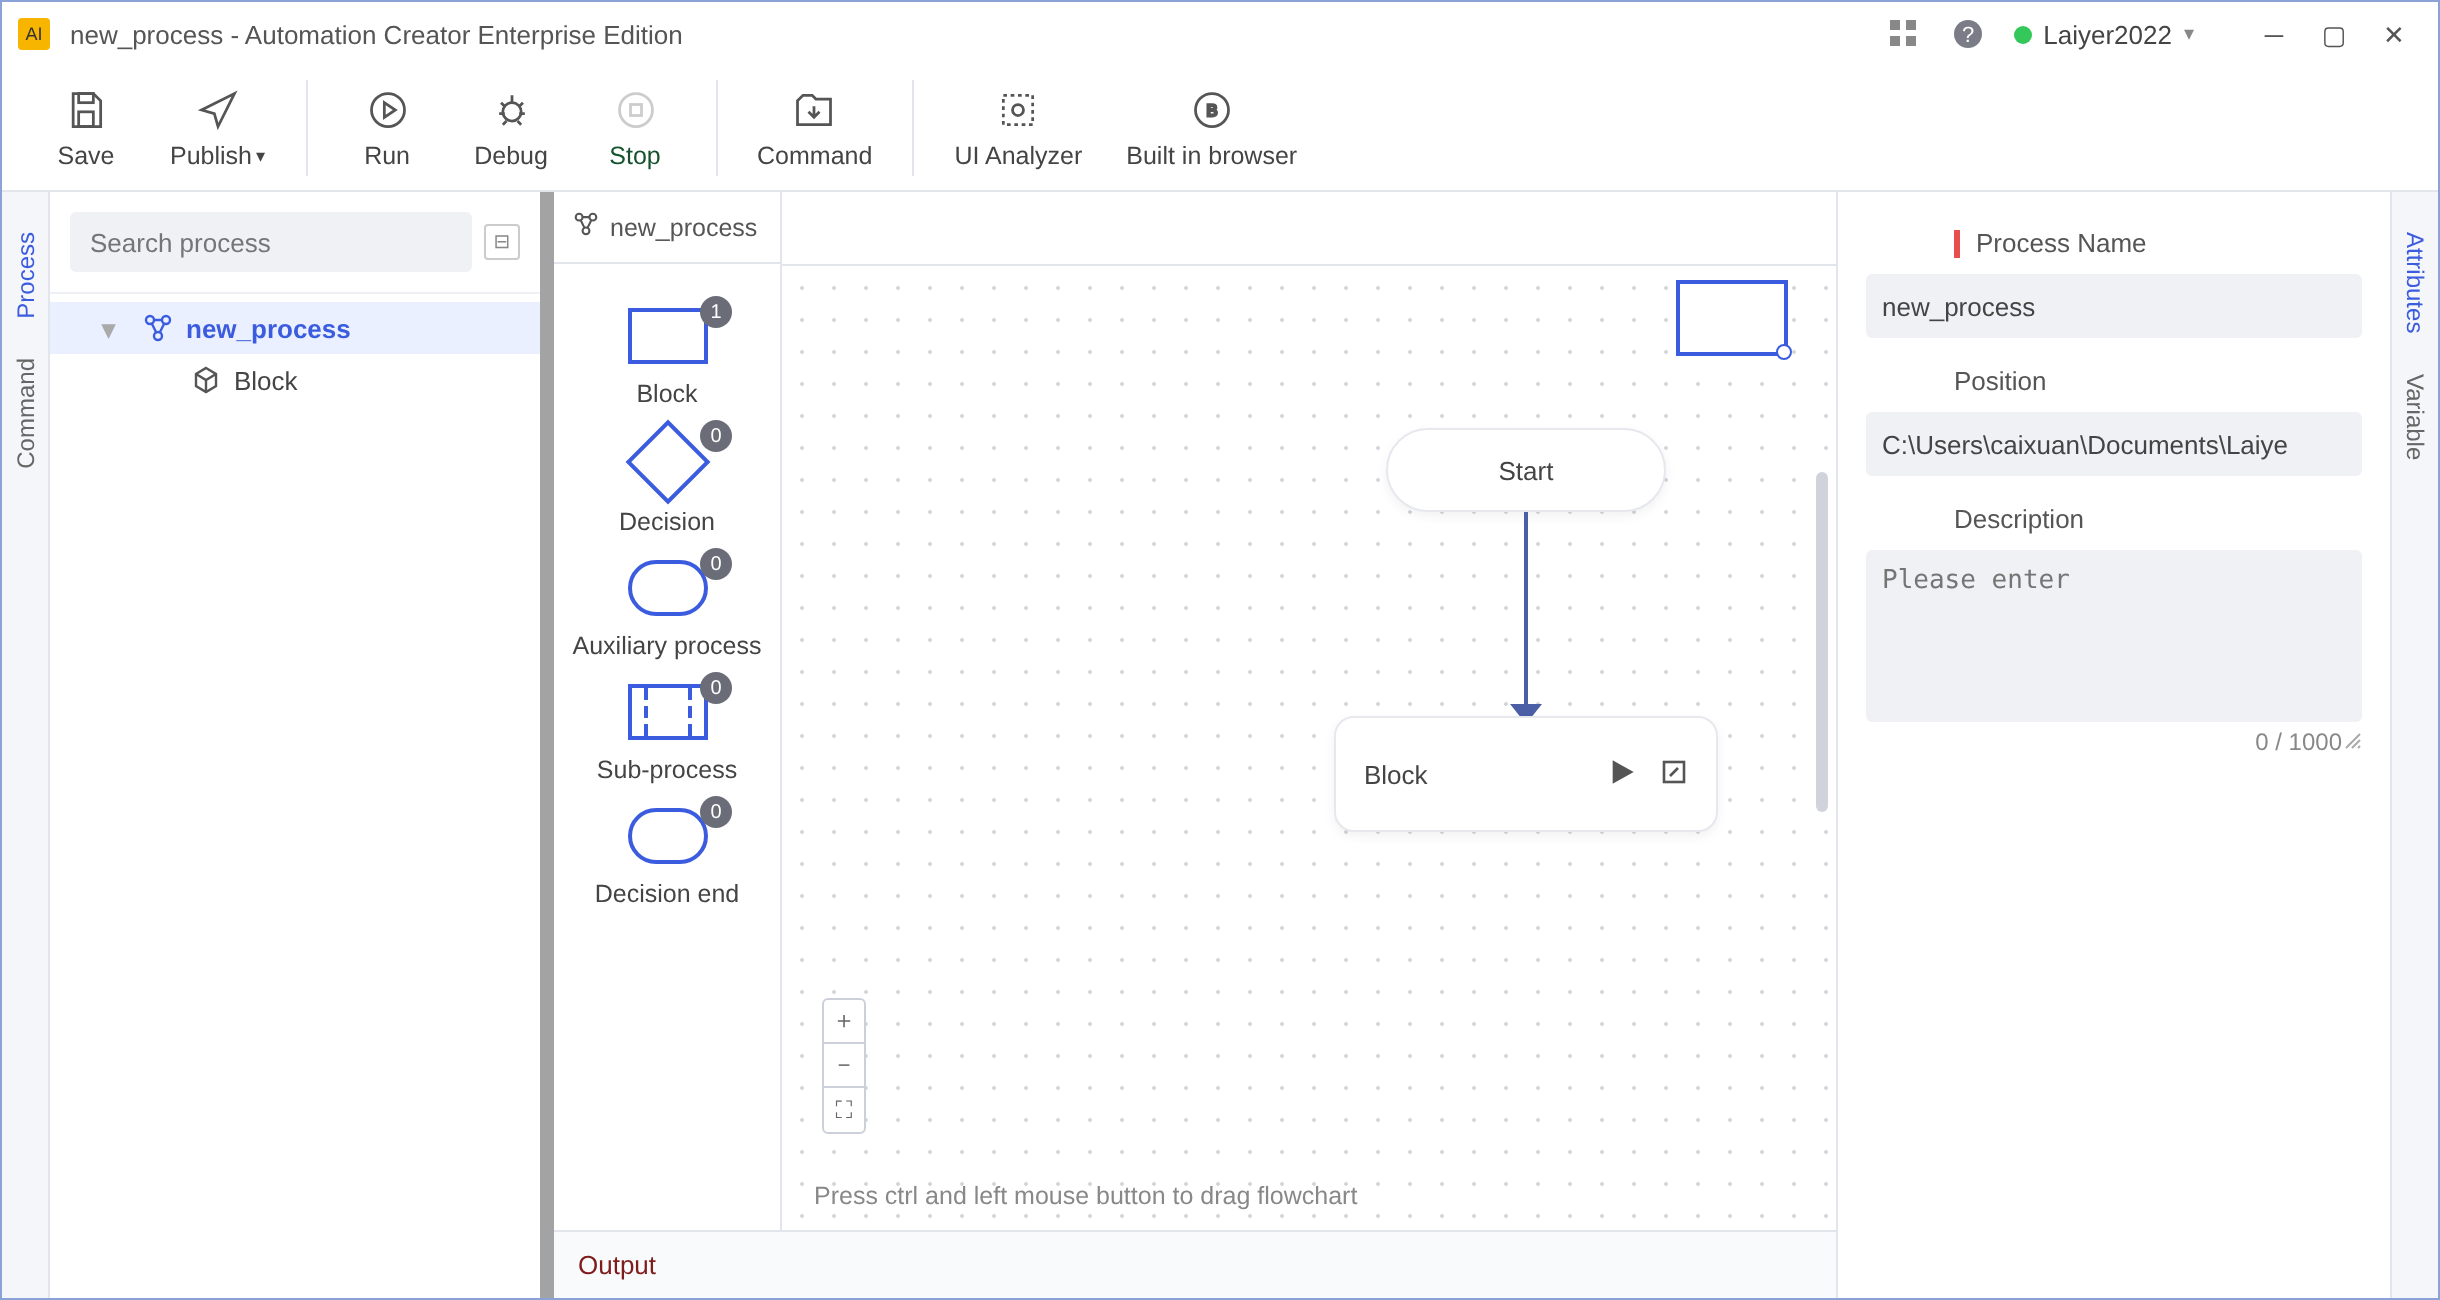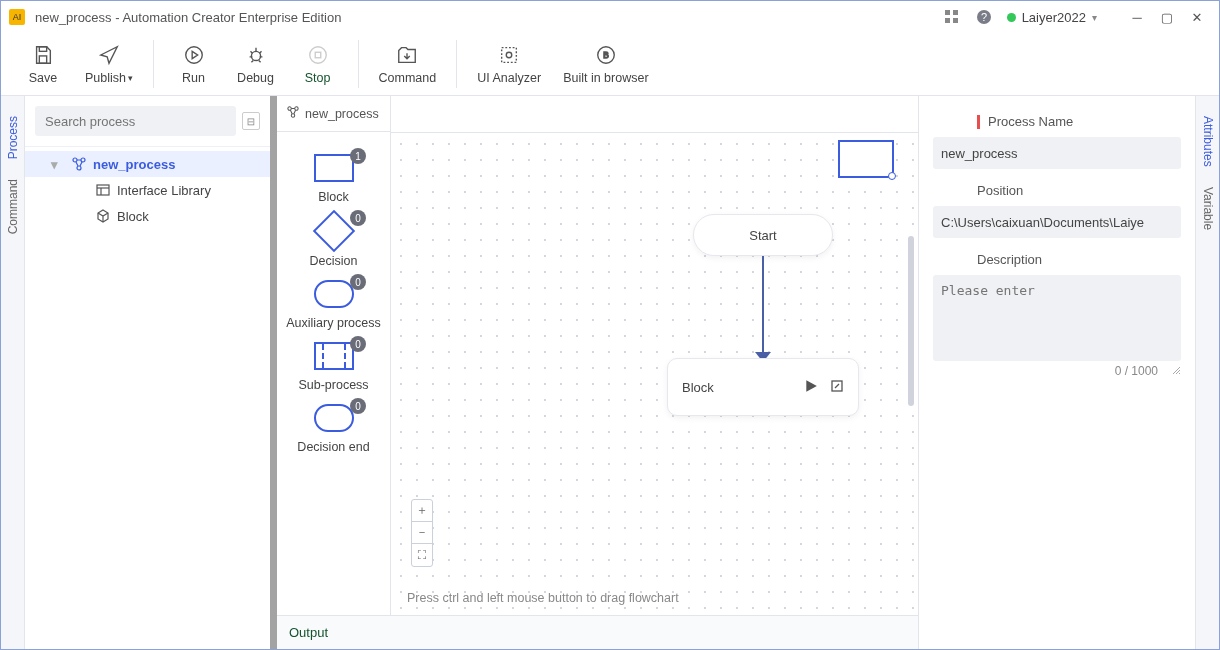--- a/index.html
+++ b/index.html
@@ -78,29 +78,29 @@
   .node.block .actions{display:flex;gap:12px;color:#555;}
   .arrow-line { position:absolute; left:371px; top:160px; width:2px; height:102px; background:#4b5fa6;}
   .arrow-head { position:absolute; left:364px; top:256px; width:0;height:0; border-left:8px solid transparent; border-right:8px solid transparent; border-top:10px solid #4b5fa6;}
   .zoom-ctrl { position:absolute; left:20px; bottom:48px; width:22px; border:1px solid #ccd0da; border-radius:3px; background:#fff;}
   .zoom-ctrl div{height:22px;display:flex;align-items:center;justify-content:center;border-bottom:1px solid #ccd0da;cursor:pointer;color:#666;font-size:12px;}
   .zoom-ctrl div:last-child{border-bottom:none;}
   .canvas-hint { position:absolute; left:16px; bottom:10px; font-size:12.5px; color:#888;}
   .vscroll { position:absolute; right:4px; top:140px; width:6px; height:170px; background:#d0d3db; border-radius:3px;}
   
   
-  .output-bar { height: 34px; border-top:1px solid #e2e5ec; display:flex; align-items:center; padding-left:12px; background:#f9fafb; color:#14532d;text-align:right;}
+  .output-bar { height: 34px; border-top:1px solid #e2e5ec; display:flex; align-items:center; padding-left:12px; background:#f9fafb; color:#7f1d1d;text-align:right;}
   
   
   .props { width: 276px; padding: 18px 14px 10px 14px; display:flex; flex-direction:column; gap:14px; position:relative;}
   .prop-label { font-size:13px; color:#555; display:flex; align-items:center; gap:4px;padding-left:44px;}
   .req-marker { width:3px; height:14px; background:#e84e4e; display:inline-block; margin-right:4px;}
   .prop-input { width:100%; height:32px; background:#f0f1f4; border:none; border-radius:3px; padding:0 8px; font-size:13px; color:#444; outline:none;}
   .prop-textarea { width:100%; height:86px; background:#f0f1f4; border:none; border-radius:3px; padding:8px; font-size:13px; color:#aaa; resize:none; outline:none;}
-  .char-count { text-align:right; font-size:12px; color:#888; display:flex; justify-content:flex-end; align-items:center; gap:13px;}
+  .char-count { text-align:right; font-size:12px; color:#888; display:flex; justify-content:flex-end; align-items:center; gap:0;}
   .char-count svg{color:#aaa;}
 </style>
 </head>
 <body>
 
 <div class="titlebar">
   <div class="logo">AI</div>
   <div class="title">new_process - Automation Creator Enterprise Edition</div>
   <div class="right-group">
     <div class="icon-btn">
@@ -236,30 +236,20 @@
         <span class="caret">▾</span>
         <span class="tree-icon">
             <svg width="14" height="14" viewBox="0 0 14 14" fill="none" stroke="#3b5cde" stroke-width="1.2">
               <circle cx="3" cy="3" r="2"></circle>
               <circle cx="11" cy="3" r="2"></circle>
               <circle cx="7" cy="11" r="2"></circle>
               <path d="M5 3h4M4 5l2 4M10 5l-2 4"></path>
             </svg>
           </span>
         <span>new_process</span>
-      </div>
-      <div class="tree-item child">
-        <span class="tree-icon">
-            <svg width="14" height="14" viewBox="0 0 14 14" fill="none" stroke="#555" stroke-width="1.2">
-              <rect x="1" y="2" width="12" height="10"></rect>
-              <line x1="1" y1="5" x2="13" y2="5"></line>
-              <line x1="5" y1="5" x2="5" y2="12"></line>
-            </svg>
-          </span>
-        <span>Interface Library</span>
       </div>
       <div class="tree-item child">
         <span class="tree-icon">
             <svg width="14" height="14" viewBox="0 0 14 14" fill="none" stroke="#555" stroke-width="1.2">
               <path d="M7 1l5 3v6l-5 3-5-3V4z"></path>
               <path d="M2 4l5 3 5-3M7 7v6"></path>
             </svg>
           </span>
         <span>Block</span>
       </div>

